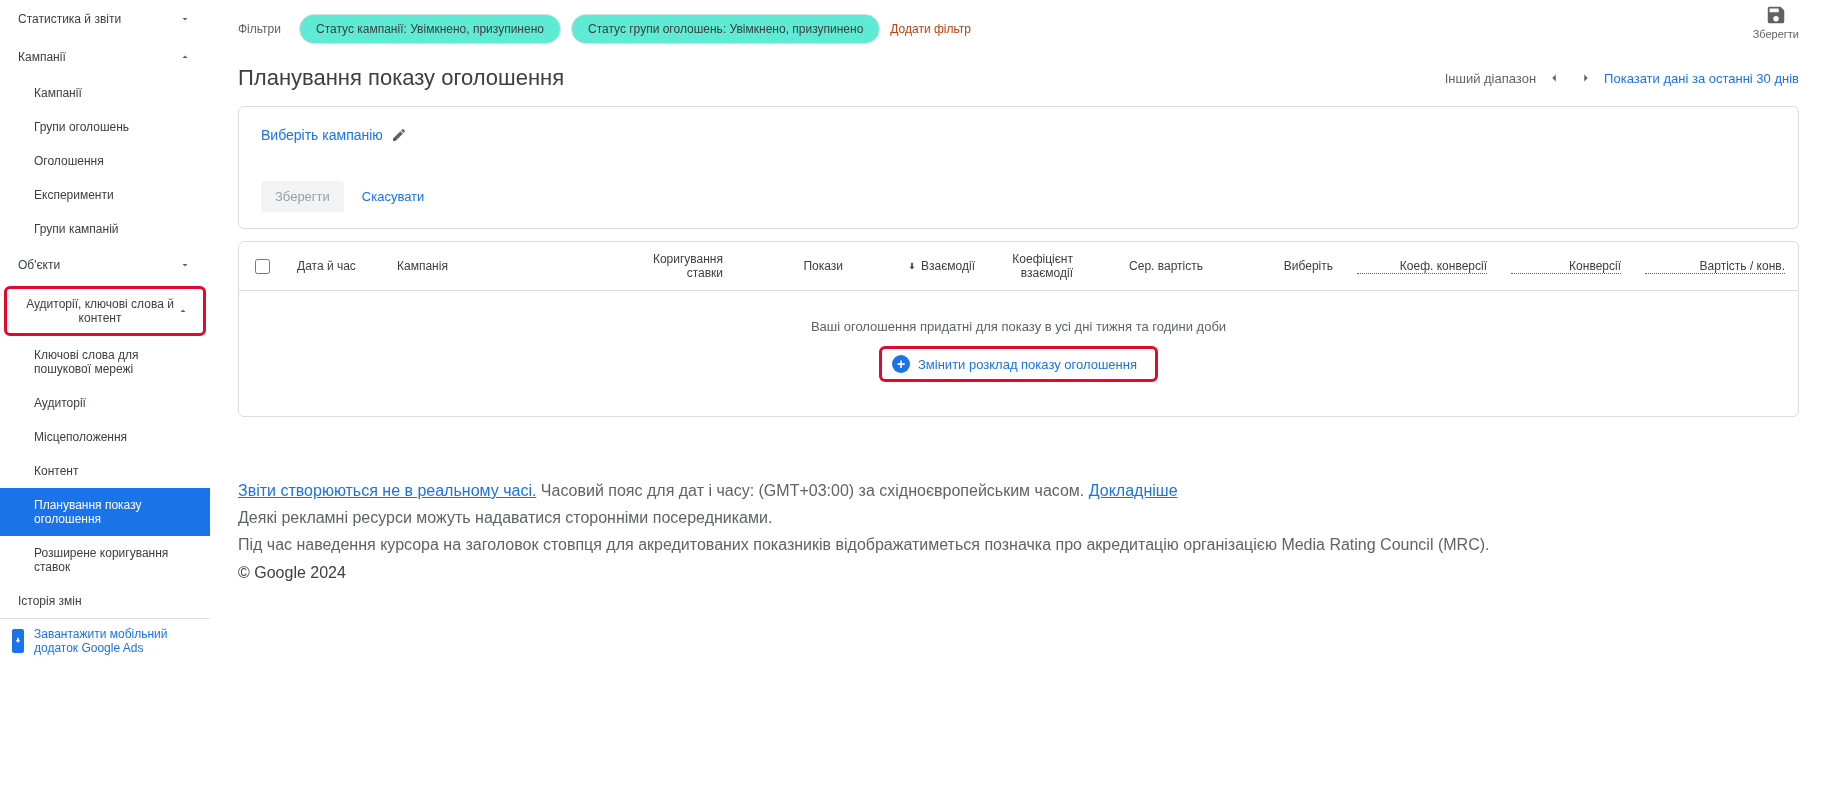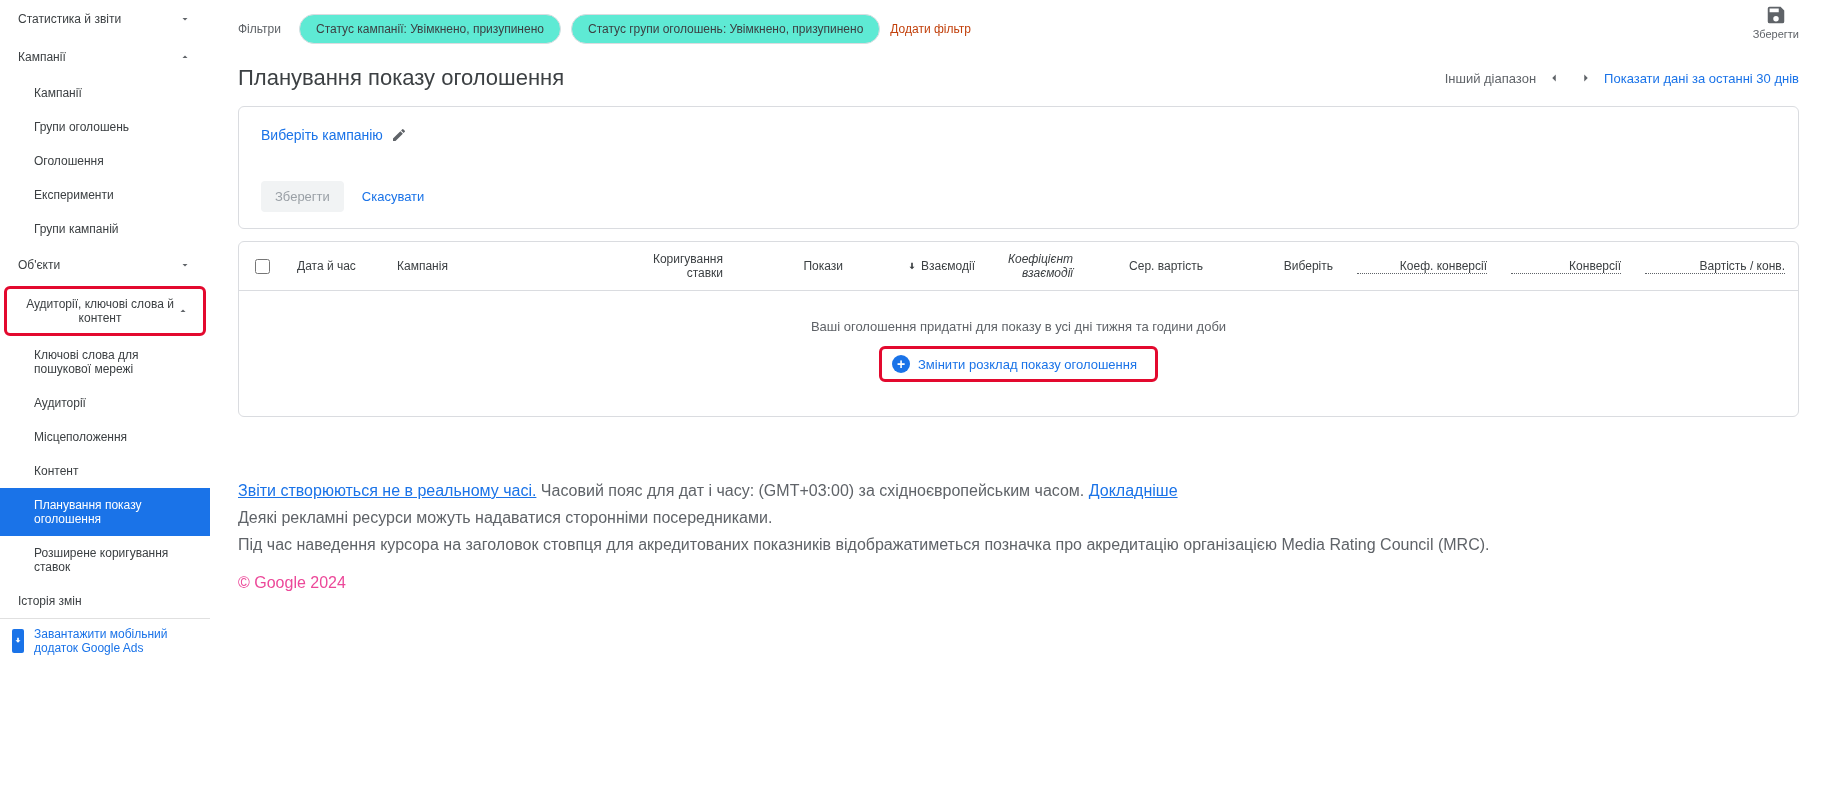--- a/index.html
+++ b/index.html
@@ -51,36 +51,36 @@
 .gh-cell { padding: 10px 12px; text-align: right; }
 .gh-cell.left { text-align: left; }
 .gh-check { width: 46px; display: flex; align-items: center; justify-content: center; }
 .gh-check input { width: 15px; height: 15px; }
 .gh-date { width: 100px; }
 .gh-camp { width: 230px; }
 .gh-adj { width: 120px; text-align: right; }
 .gh-imp { width: 120px; }
 .gh-inter { width: 120px; display: flex; align-items: center; justify-content: flex-end; gap: 4px; }
 .gh-inter svg { width: 10px; height: 10px; fill: #3c4043; }
-.gh-coef { width: 110px; font-style: italic; }
+.gh-coef { width: 110px; }
 .gh-cost { width: 130px; }
 .gh-val { width: 130px; }
 .gh-conv { width: 130px; border-bottom: 1px dotted #5f6368; display: inline-block; }
 .gh-convcount { width: 110px; border-bottom: 1px dotted #5f6368; display: inline-block; }
 .gh-costconv { width: 140px; border-bottom: 1px dotted #5f6368; display: inline-block; }
 .dotted-wrap { padding: 10px 12px; text-align: right; }
 .grid-body { padding: 28px 20px 34px; text-align: center; }
 .empty-msg { color: #5f6368; font-size: 13px; margin-bottom: 12px; }
 .change-link-box { display: inline-flex; align-items: center; gap: 8px; border: 3px solid #e3092e; border-radius: 6px; padding: 6px 18px 6px 10px; }
 .plus-circle { width: 18px; height: 18px; border-radius: 50%; background: #1a73e8; display: inline-flex; align-items: center; justify-content: center; }
 .plus-circle::before { content: "+"; color: #fff; font-weight: bold; font-size: 14px; line-height: 1; }
 
 .footer { font-size: 16px; color: #5f6368; line-height: 1.7; }
 .footer a { color: #1a73e8; text-decoration: underline; cursor: pointer; }
-.copyright { color: #ec4899; margin-top: 10px; }
+.copyright { color: #404040; }
 </style>
 </head>
 <body>
 
 <div class="layout">
   <div class="sidebar">
     <div class="sb-item top">
       <span>Статистика й звіти</span>
       <span class="chev">
           <svg viewBox="0 0 24 24">

